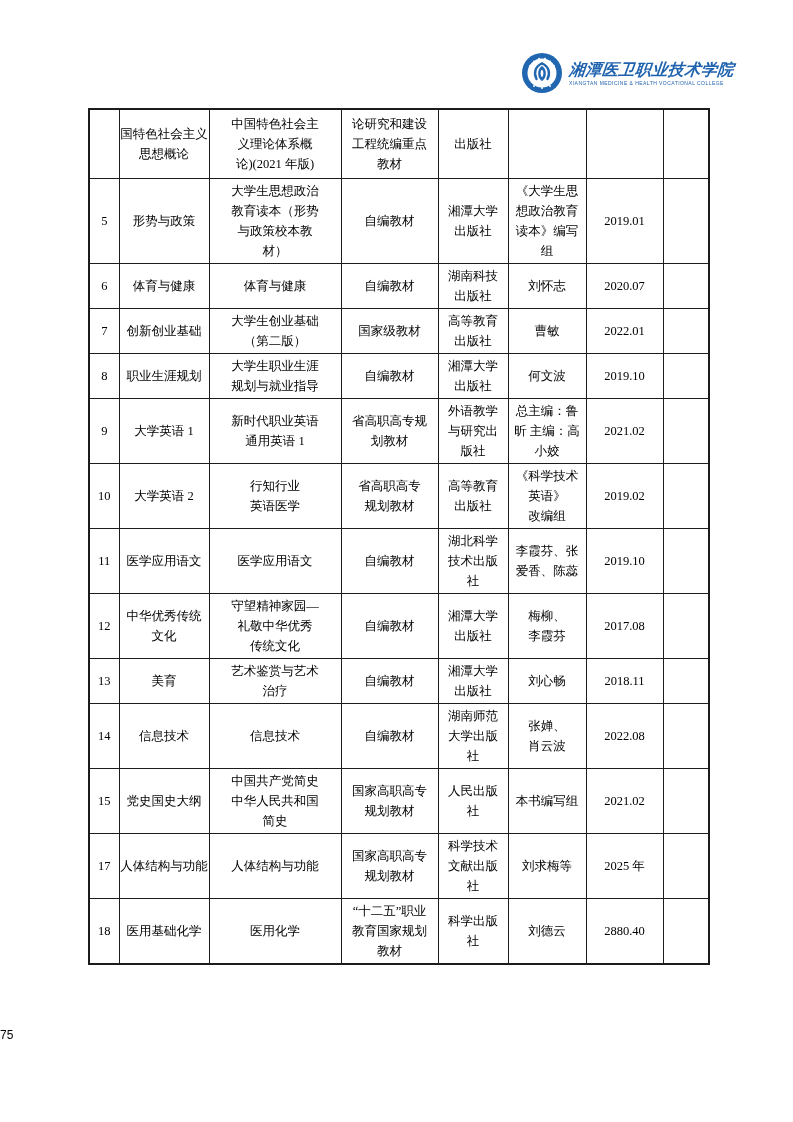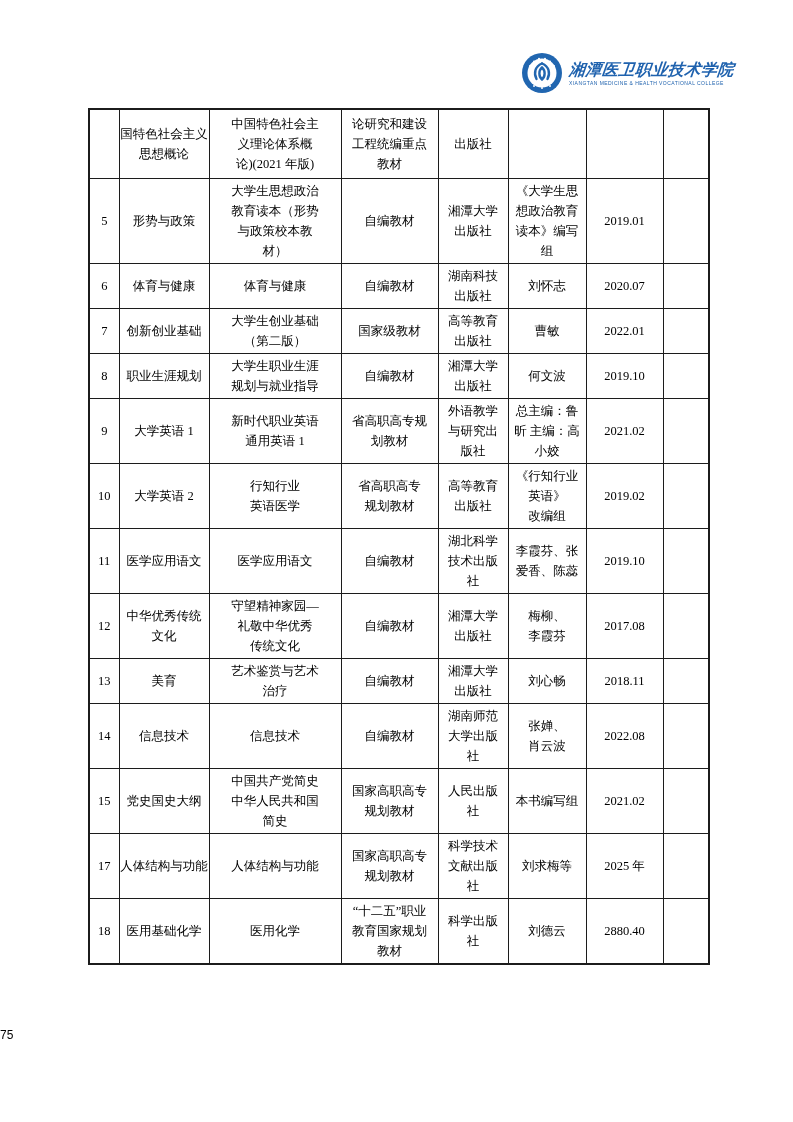--- a/index.html
+++ b/index.html
@@ -225,21 +225,21 @@
           </tr>
           <tr>
             <td>10</td>
             <td>大学英语 2</td>
             <td>行知行业
 英语医学</td>
             <td>省高职高专
 规划教材</td>
             <td>高等教育
 出版社</td>
-            <td>《行知行业
+            <td>《科学技术
 英语》
 改编组</td>
             <td>2019.02</td>
             <td></td>
           </tr>
           <tr>
             <td>11</td>
             <td>医学应用语文</td>
             <td>医学应用语文</td>
             <td>自编教材</td>

